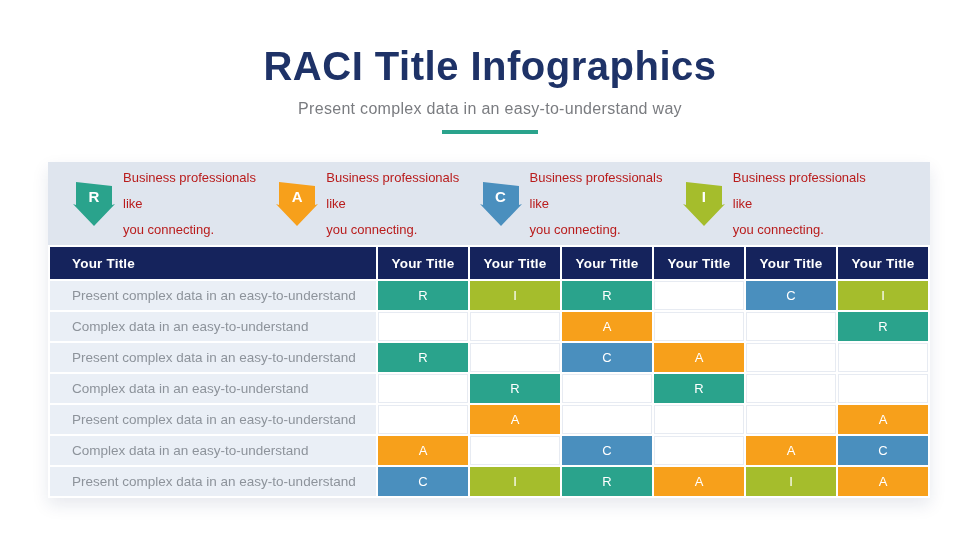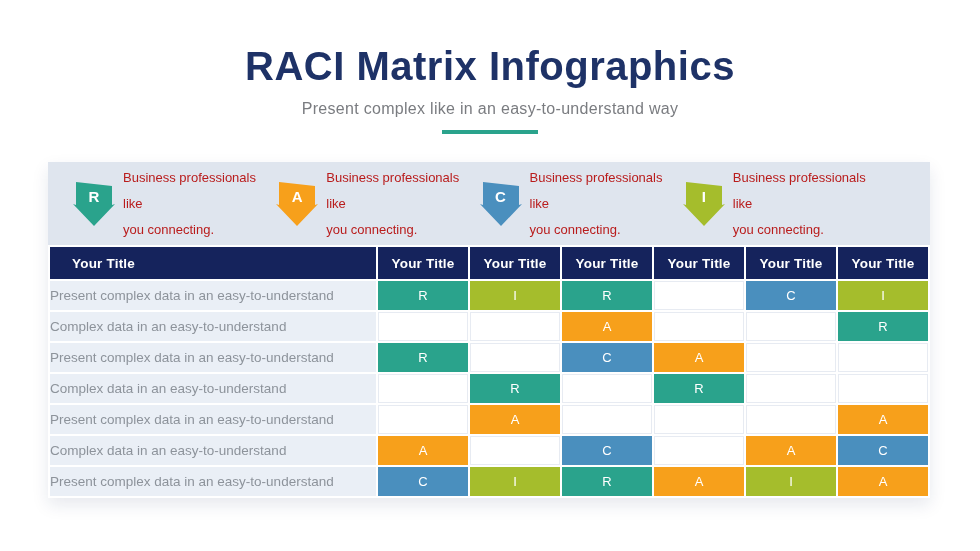--- a/index.html
+++ b/index.html
@@ -89,39 +89,40 @@
   }
   table.raci th.first {
     text-align: left;
     padding-left: 22px;
   }
   td.label-cell {
     background: #eaeff6;
     color: #8d939b;
     font-size: 13.5px;
     height: 29px;
+    padding-left: 22px;
     white-space: nowrap;
     overflow: hidden;
     margin-top: 36px;
   }
   td.empty-cell {
     background: #ffffff;
     border: 1px solid #e7ebf2;
   }
   td.raci-cell {
     color: #ffffff;
     font-size: 13px;
     text-align: center;
   }
 </style>
 </head>
 <body>
 
-<div class="title">RACI Matrix Infographics</div>
-<div class="subtitle">Present complex like in an easy-to-understand way</div>
+<div class="title">RACI Title Infographics</div>
+<div class="subtitle">Present complex data in an easy-to-understand way</div>
 <div class="accent-underline"></div>
 
 <div class="panel">
 
   <div class="legend">
     <div class="legend-item">
       <div class="legend-arrow">
         <svg width="42" height="44" viewBox="0 0 42 44">
           <polygon points="3,0 39,4 39,23 42,22 21,44 0,22 3,23" fill="#2aa38c"></polygon>
         </svg>

